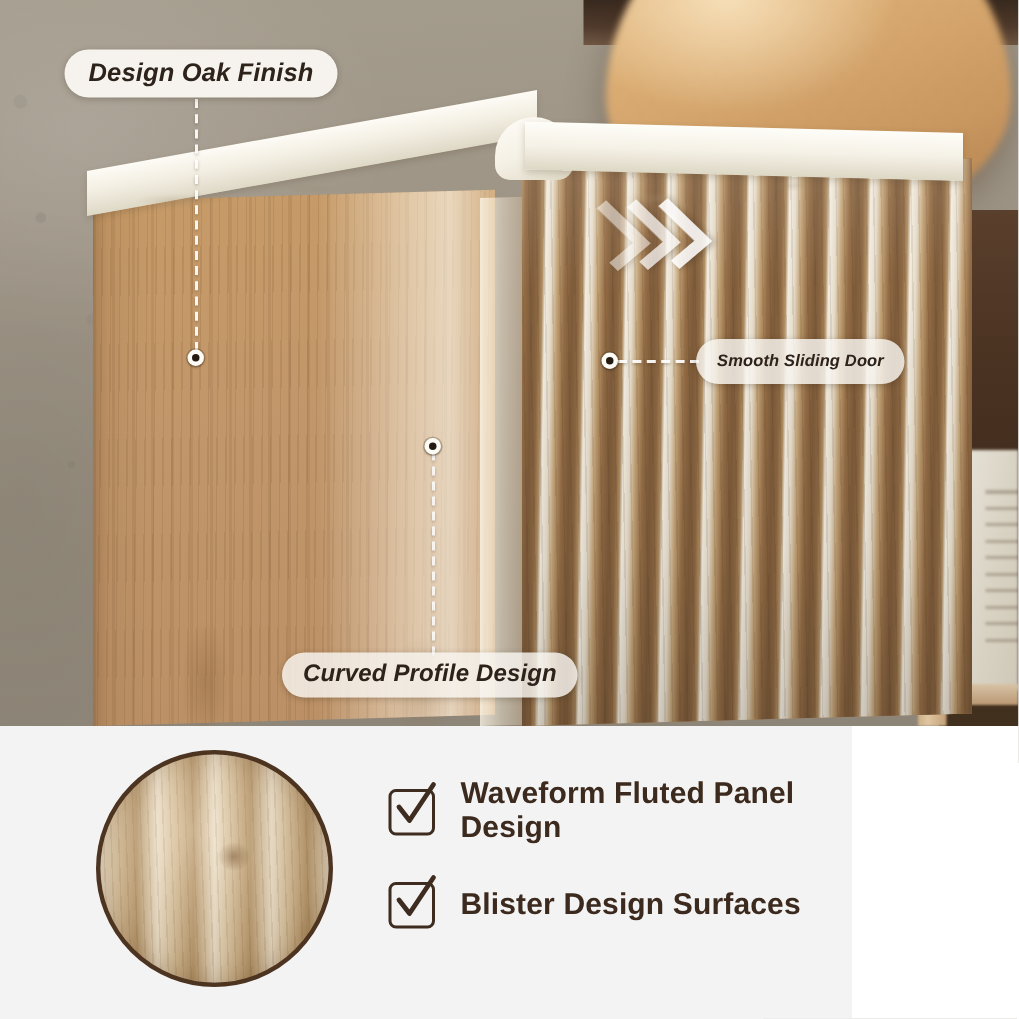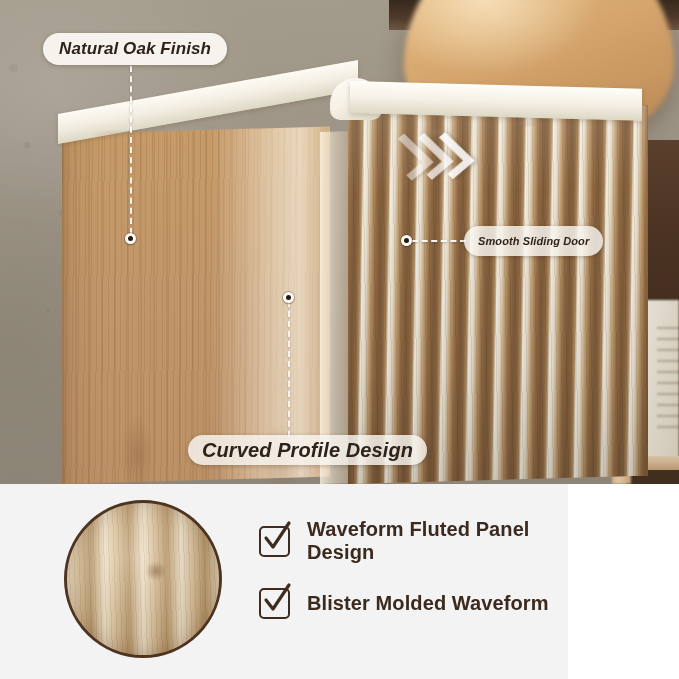--- a/index.html
+++ b/index.html
@@ -312,21 +312,21 @@
   #pill-door {
     left: 464px; top: 226px;
     height: 30px;
     padding: 0 14px;
     font-size: 11px;
   }
   #pill-curved {
     left: 188px; top: 435px;
     height: 30px;
     padding: 0 14px;
-    font-size: 20px;
+    font-size: 16px;
   }
 
   
   .dot {
     position: absolute;
     width: 11px; height: 11px;
     border-radius: 50%;
     background: #fdfbf6;
     box-shadow: 0 0 0 1px rgba(60,40,20,.25), 0 1px 2px rgba(40,25,12,.3);
   }
@@ -498,21 +498,21 @@
     </div>
 
     <div class="leader-v" id="line-oak"></div>
     <div class="leader-h" id="line-door"></div>
     <div class="leader-v" id="line-curved"></div>
 
     <div class="dot" id="dot-oak"></div>
     <div class="dot" id="dot-door"></div>
     <div class="dot" id="dot-curved"></div>
 
-    <div class="pill" id="pill-oak">Natural Oak Finish</div>
+    <div class="pill" id="pill-oak">Design Oak Finish</div>
 
     <div class="pill translucent" id="pill-door">Smooth Sliding Door</div>
 
     <div class="pill translucent" id="pill-curved">Curved Profile Design</div>
   </div>
 
   <div class="info">
 
     <div class="circle-inset">
       <div class="circle-grain"></div>
@@ -530,20 +530,20 @@
         </div>
         <span class="feature-label">Waveform Fluted Panel Design</span>
       </div>
 
       <div class="feature-row">
         <div class="checkbox">
           <svg width="30" height="34" viewBox="0 0 30 34" aria-hidden="true">
             <path d="M4 17 L11 26 L27 2" fill="none" stroke="#3d2c1f" stroke-width="3.2" stroke-linecap="round" stroke-linejoin="round"></path>
           </svg>
         </div>
-        <span class="feature-label">Blister Molded Waveform</span>
+        <span class="feature-label">Blister Design Surfaces</span>
       </div>
 
     </div>
 
   </div>
 
 </div>
 
 </body></html>

